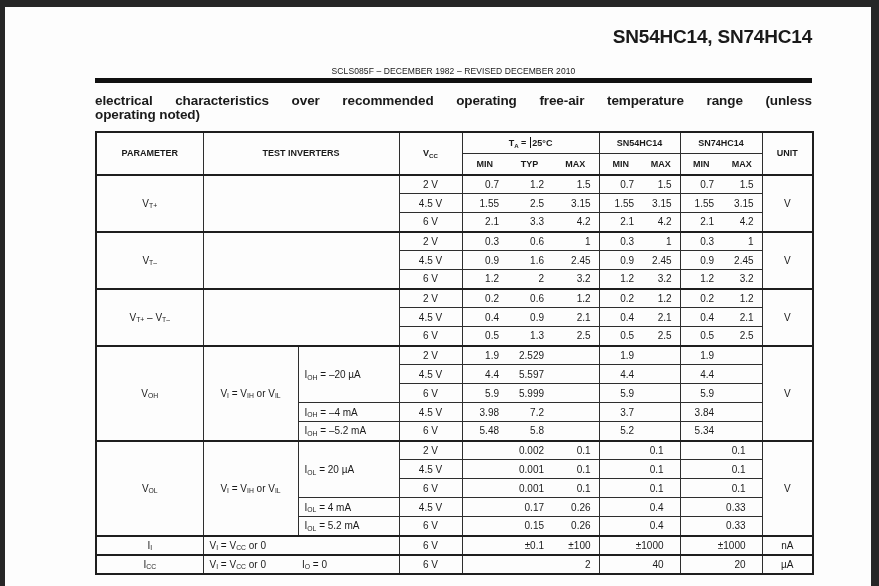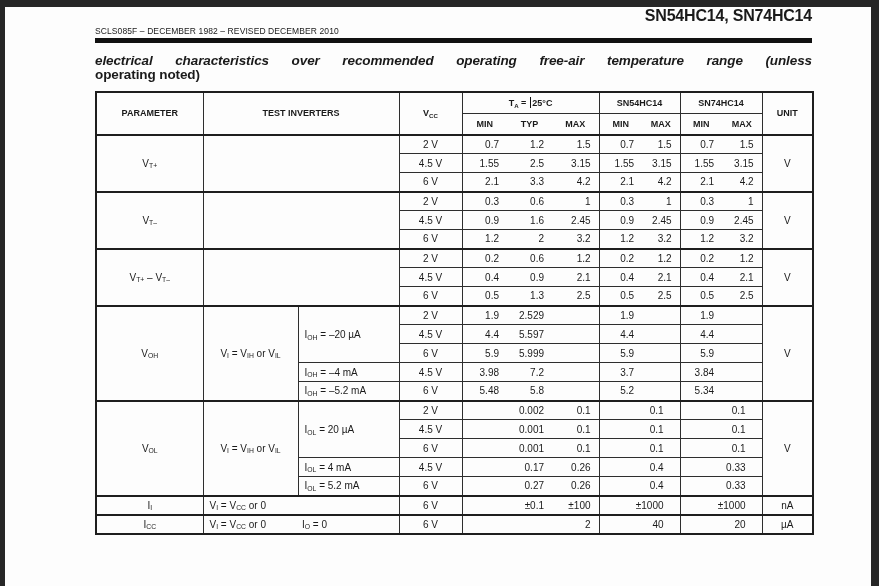--- a/index.html
+++ b/index.html
@@ -7,25 +7,25 @@
     width:879px;height:586px;overflow:hidden;position:relative;
     background:#262626;
     font-family:"Liberation Sans","DejaVu Sans",sans-serif;
     -webkit-font-smoothing:antialiased;
   }
   .page{
     position:absolute;left:5px;top:7px;width:866px;height:660px;
     background:#fdfdfd;color:#1a1a1a;
   }
   .content{margin-left:90px;width:717px;}
-  .titles{text-align:right;font-weight:bold;font-size:16px;line-height:18.5px;letter-spacing:-0.2px;}
-  .docline{text-align:left;font-size:8.5px;letter-spacing:0.1px;}
+  .titles{margin-top:21px;text-align:right;font-weight:bold;font-size:19px;line-height:18.5px;letter-spacing:-0.2px;}
+  .docline{margin-top:19px;text-align:center;font-size:8.5px;letter-spacing:0.1px;}
   .rule{margin-top:2px;height:5px;background:#111;}
   .heading{margin-top:11px;font-weight:bold;font-size:13.5px;line-height:14.5px;letter-spacing:-0.1px;}
-  .heading .j{text-align:justify;text-align-last:justify;font-style:italic;}
+  .heading .j{text-align:justify;text-align-last:justify;}
   table{
     margin-top:8px;width:717px;table-layout:fixed;
     border-collapse:collapse;border:2px solid #1e1e1e;
   }
   th,td{
     padding:0;text-align:center;vertical-align:middle;
     border-top:1px solid #2e2e2e;overflow:hidden;white-space:nowrap;
   }
   th{font-size:9px;font-weight:bold;}
   td{font-size:10px;}
@@ -283,21 +283,21 @@
             <td></td>
             <td class="num">0.17</td>
             <td class="num br">0.26</td>
             <td colspan="2" class="num pr2 br">0.4</td>
             <td colspan="2" class="num pr2 br">0.33</td>
           </tr>
           <tr>
             <td class="lft br">I<sub>OL</sub> = 5.2 mA</td>
             <td class="br">6 V</td>
             <td></td>
-            <td class="num">0.27</td>
+            <td class="num">0.15</td>
             <td class="num br">0.26</td>
             <td colspan="2" class="num pr2 br">0.4</td>
             <td colspan="2" class="num pr2 br">0.33</td>
           </tr>
           <tr class="hb">
             <td class="br">I<sub>I</sub></td>
             <td colspan="2" class="lft br">V<sub>I</sub> = V<sub>CC</sub> or 0</td>
             <td class="br">6 V</td>
             <td></td>
             <td class="num">±0.1</td>

